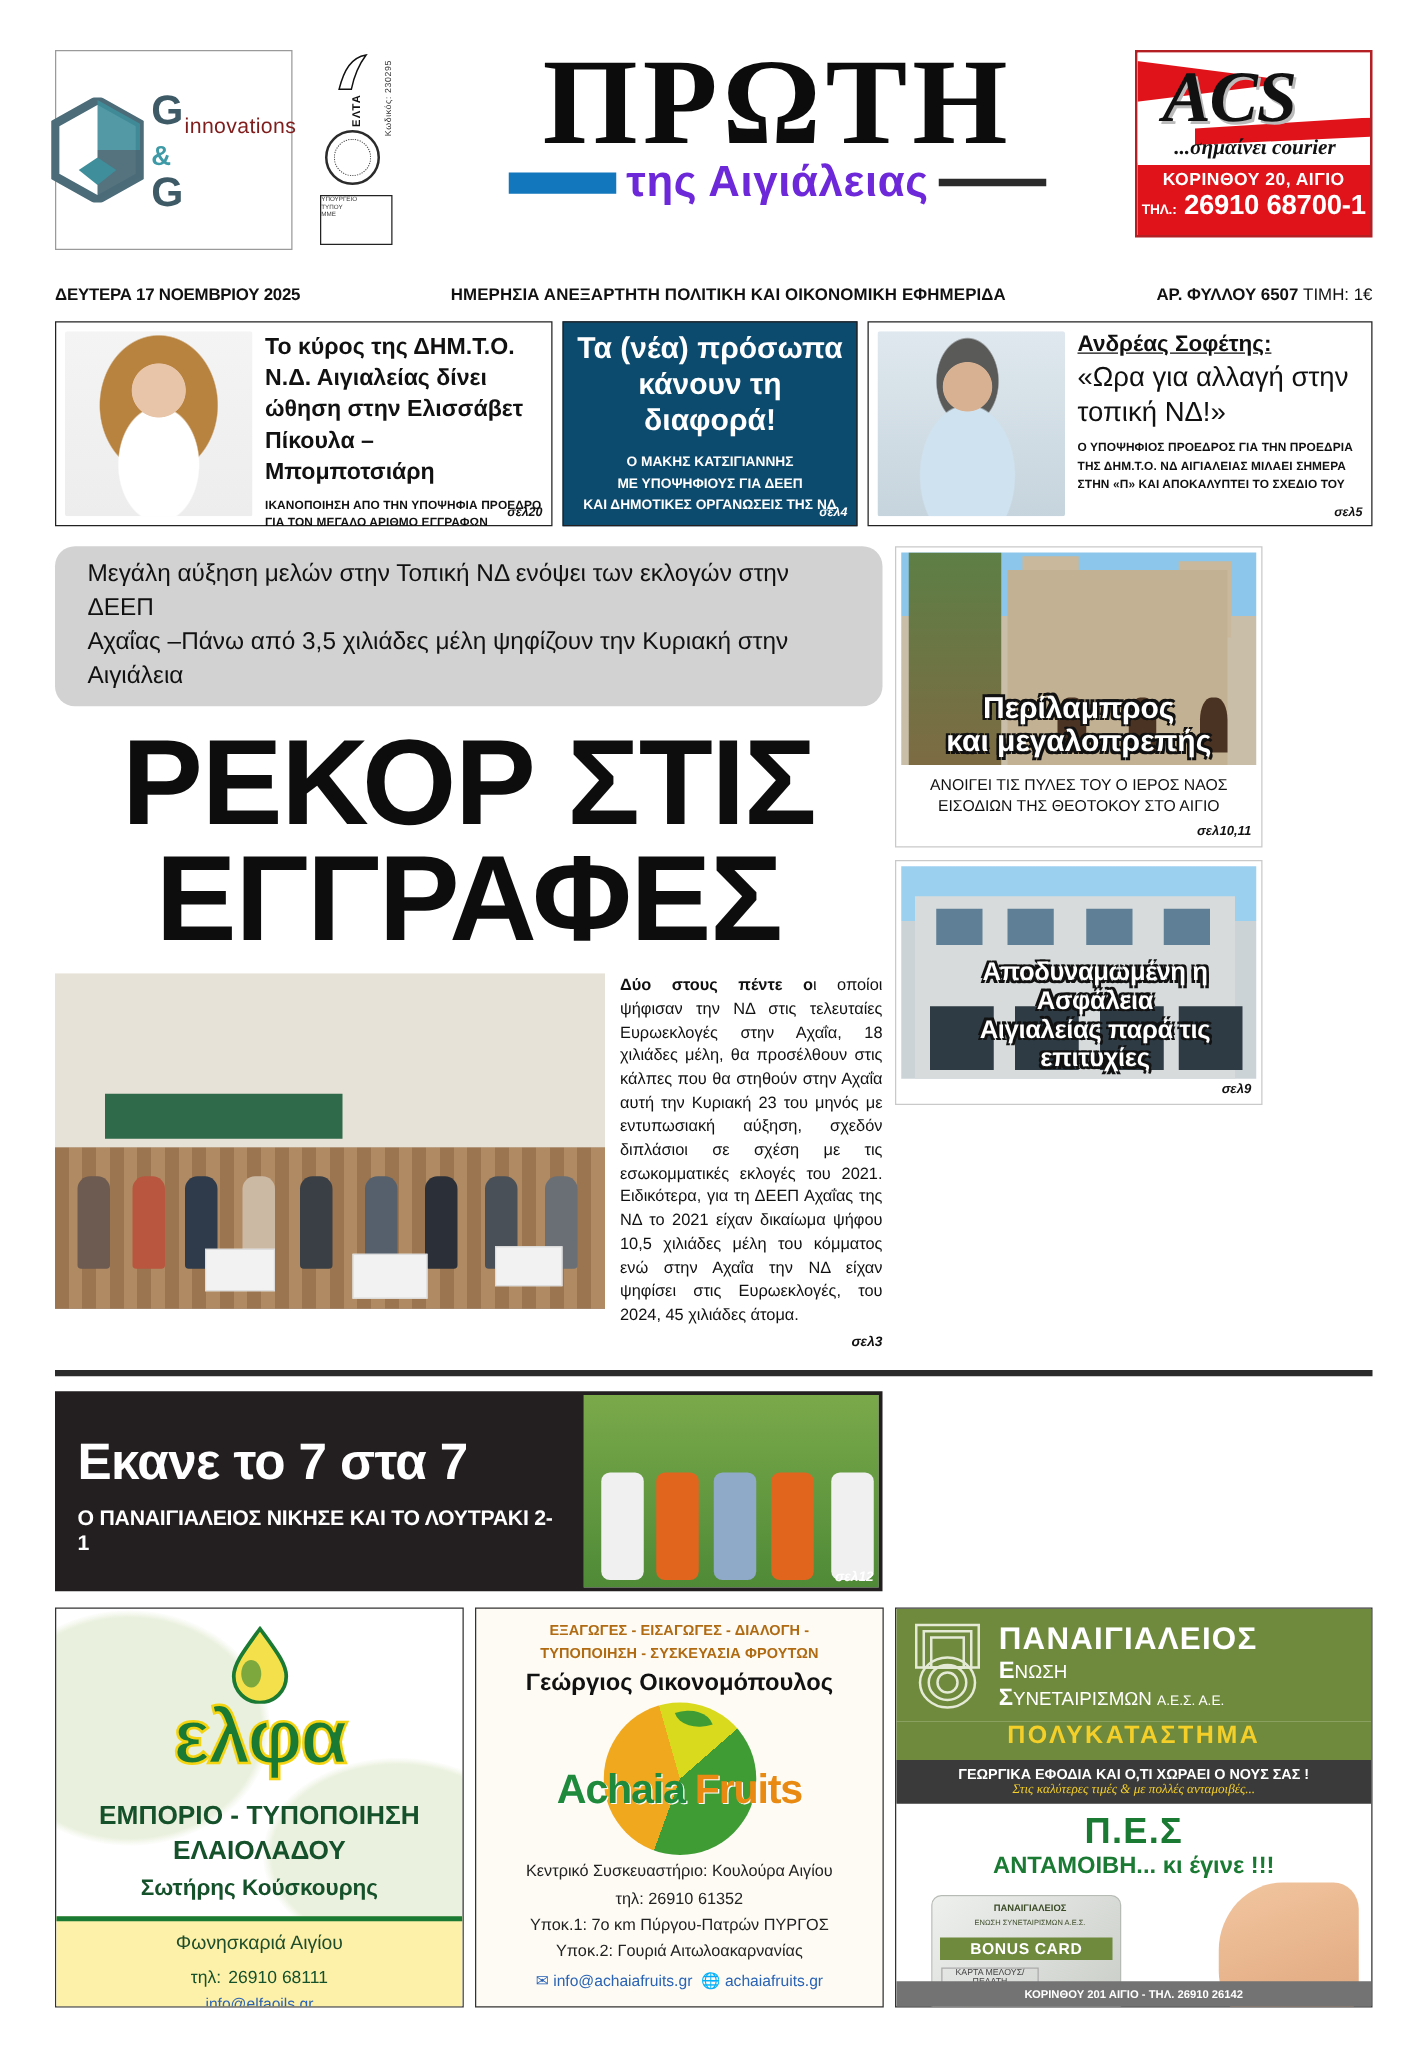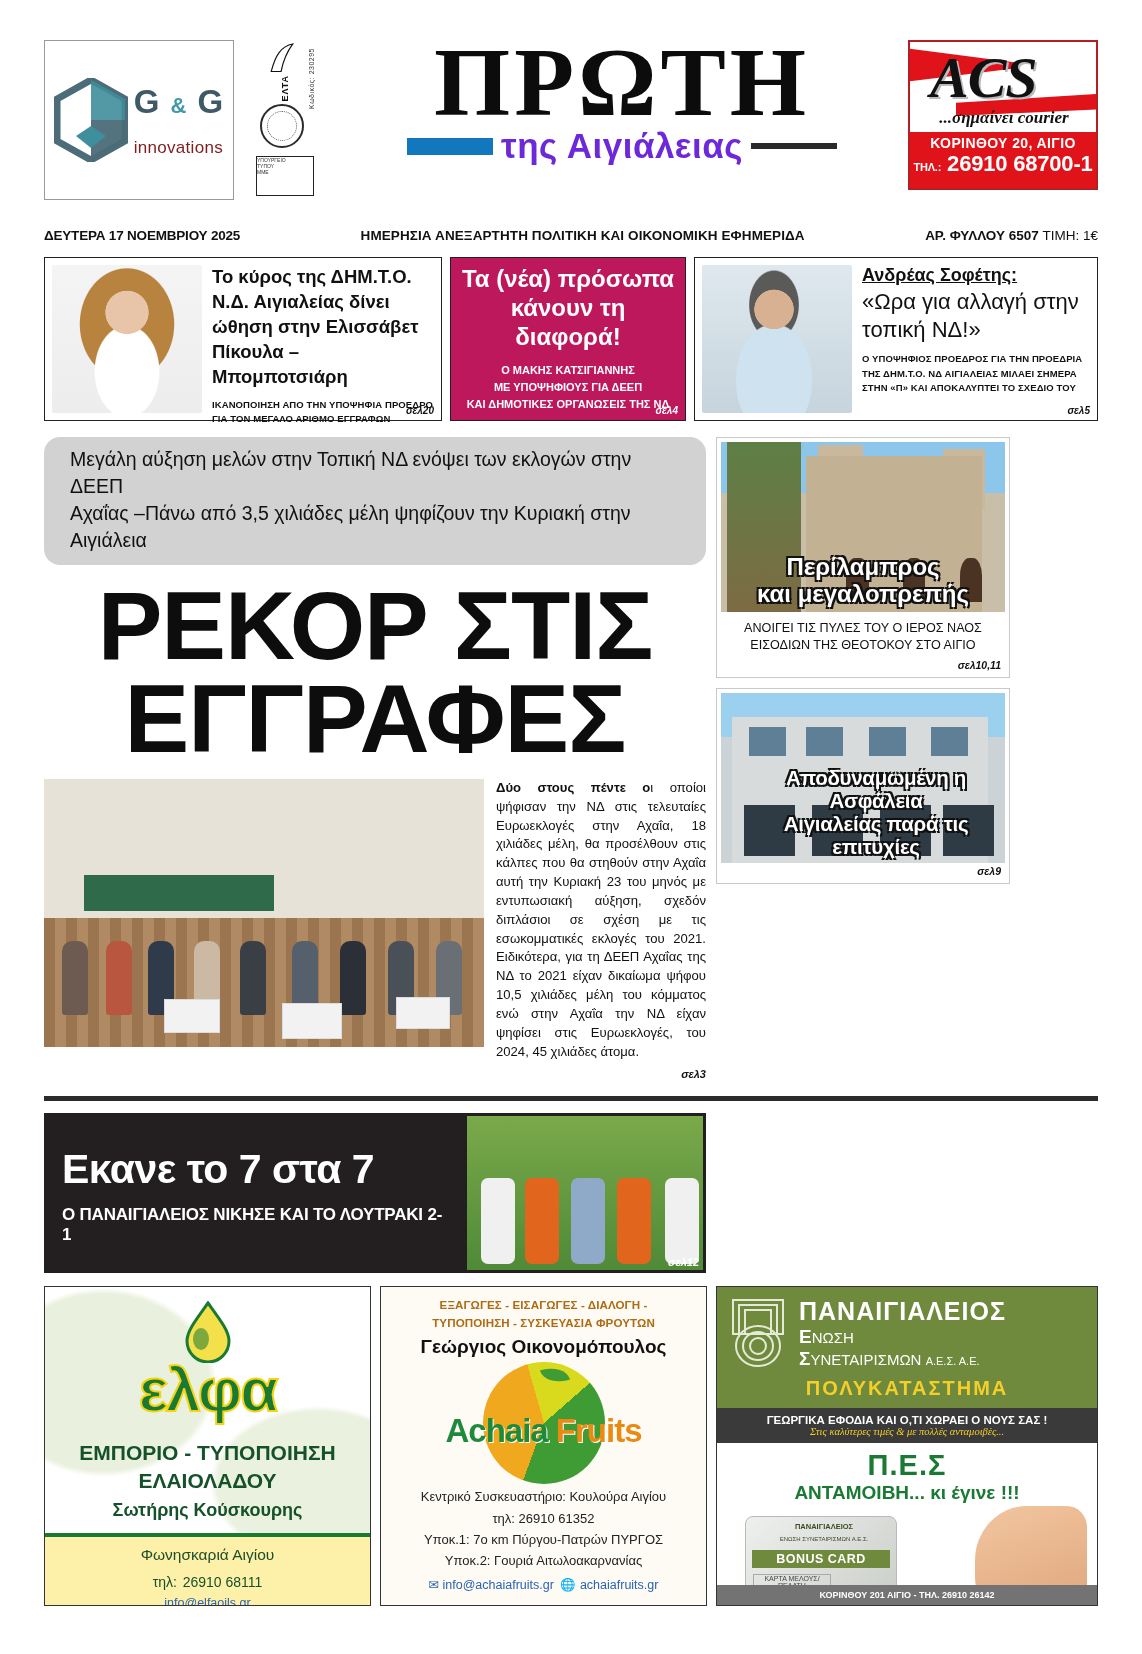--- a/index.html
+++ b/index.html
@@ -12,21 +12,21 @@
   }
   .page { width: 1142px; height: 1654px; padding: 40px 44px 10px 44px; position: relative; }
 
   
   .masthead { display: flex; align-items: flex-start; height: 180px; }
   .gg-logo-box {
     width: 190px; height: 160px; border: 1px solid #9a9a9a; background: #fff;
     display: flex; align-items: center; justify-content: center; gap: 6px; padding: 6px;
   }
   .gg-hex { width: 74px; height: 84px; position: relative; }
-  .gg-text { display: flex; flex-direction: column; align-items: flex-start; line-height: 1; }
+  .gg-text { display: flex; align-items: flex-start; line-height: 1; }
   .gg-main { font-size: 33px; font-weight: bold; color: #3d5a66; letter-spacing: 1px; }
   .gg-main .amp { color: #3d9aa6; font-size: 22px; }
   .gg-sub { font-size: 17px; color: #7f1d1d; margin-top: 21px; letter-spacing: .3px; }
 
   .stamps { width: 80px; margin-left: 22px; position: relative; height: 165px; }
   .stamp-elta { position: absolute; top: 2px; left: 10px; width: 38px; height: 60px;
     border: 0; display:flex; flex-direction:column; align-items:center; }
   .elta-glyph { font-size: 9px; font-weight: bold; writing-mode: vertical-rl; transform: rotate(180deg);
      letter-spacing: 1px; color:#111; }
   .kodikos { position:absolute; top: 8px; left: 52px; font-size: 7px; color:#333;
@@ -68,21 +68,21 @@
      font-weight: bold; }
   .dateline .left { font-size: 13.5px; letter-spacing: -.2px; }
   .dateline .center { font-size: 13.5px; letter-spacing: .1px; }
   .dateline .right { font-size: 13.5px; }
   .dateline .right .price { font-weight: normal; }
 
   
   .teasers { display: flex; gap: 8px; margin-top: 14px; height: 164px; }
   .teaser { border: 1px solid #222; display: flex; padding: 7px; background:#fff; position: relative; }
   .t1 { width: 398px; }
-  .t2 { width: 236px; background:#be185d; border-color:#231f20; color:#fff; flex-direction:column;
+  .t2 { width: 236px; background:#0c4a6e; border-color:#231f20; color:#fff; flex-direction:column;
         align-items:center; justify-content:center; text-align:center; }
   .t3 { flex: 1; }
   .t-photo { width: 150px; height: 148px; border-radius: 2px; flex-shrink:0; }
   .t-photo.woman {
      background:
        radial-gradient(circle at 50% 32%, #e8c5a8 0 17%, transparent 17.5%),
        radial-gradient(ellipse at 50% 72%, #ffffff 0 30%, transparent 31%),
        radial-gradient(ellipse at 50% 40%, #b8823f 0 44%, transparent 45%),
        linear-gradient(#f4f4f4, #ededed);
   }

